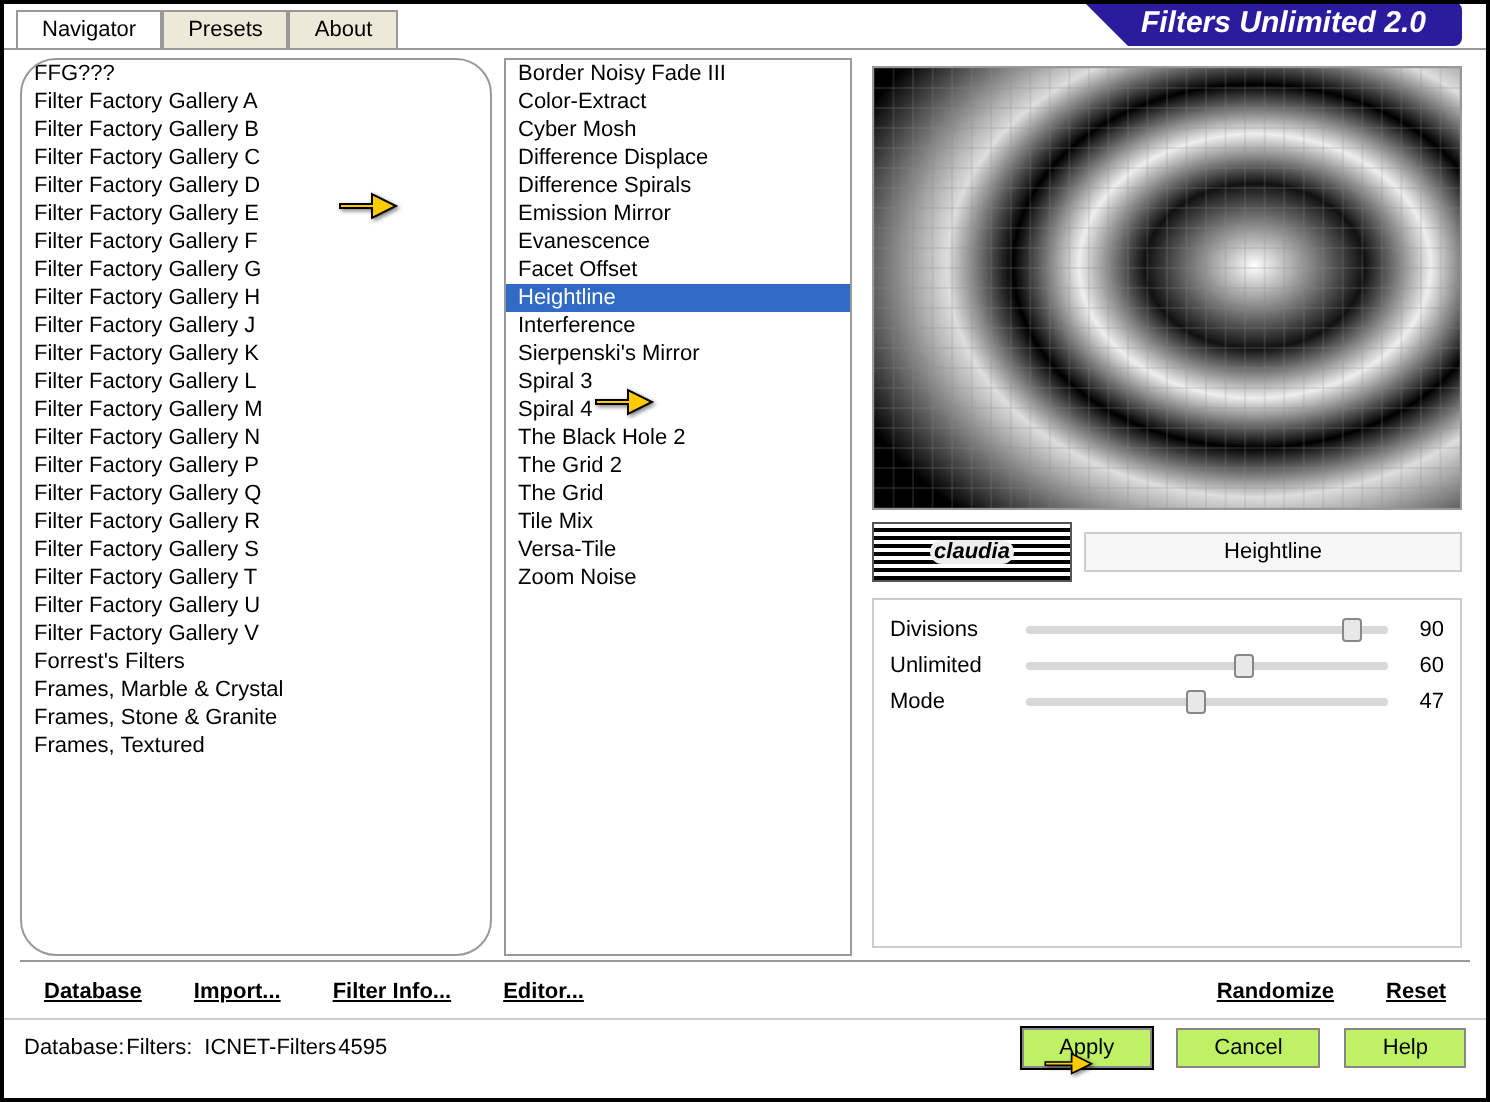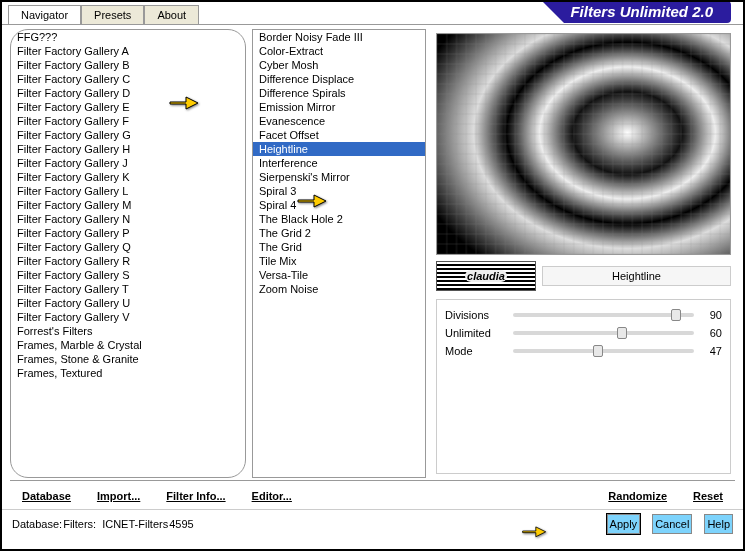--- a/index.html
+++ b/index.html
@@ -32,21 +32,21 @@
 .slider-thumb { position: absolute; top: -4px; width: 10px; height: 12px; background: #e8e8e8; border: 1px solid #888; border-radius: 2px; }
 .slider-val { width: 28px; text-align: right; }
 .sep-line { height:1px; background:#999; margin:0 8px 2px 8px; }
 .btn-row { display: flex; padding: 4px 10px; gap: 6px; }
 .btn-row.top { justify-content: flex-start; }
 .btn-row.top .spacer { flex: 1; }
 .link-btn { padding: 3px 10px; font-weight: bold; text-decoration: underline; cursor: pointer; background: transparent; border: none; font-size: 11px; color: #000; }
 .bottom-bar { display: flex; align-items: center; padding: 4px 10px; gap: 12px; border-top: 1px solid #ccc; }
 .meta { font-size: 11px; display: flex; gap: 6px; }
 .meta-col { display: flex; flex-direction: row; gap: 1px; }
-.std-btn { padding: 3px 2px; border: 1px solid #888; background: #7dd3fc; cursor: pointer; font-size: 11px; }
+.std-btn { padding: 3px 18px; border: 1px solid #888; background: #bef264; cursor: pointer; font-size: 11px; }
 .std-btn.primary { outline: 1px solid #000; }
 .pointer { position: absolute; pointer-events: none; }
 .pointer svg { filter: drop-shadow(1px 1px 1px rgba(0,0,0,.5)); }
 ::-webkit-scrollbar { width: 16px; }
 ::-webkit-scrollbar-track { background: #ece9d8; }
 ::-webkit-scrollbar-thumb { background: #cdcdbd; border: 1px solid #888; }
 </style>
 </head>
 <body>
 

